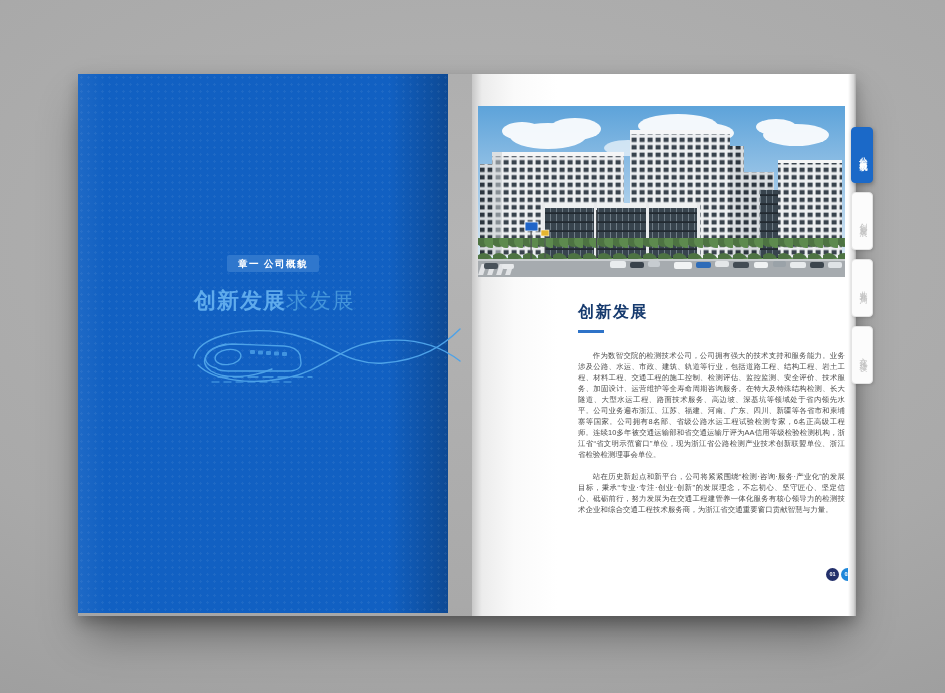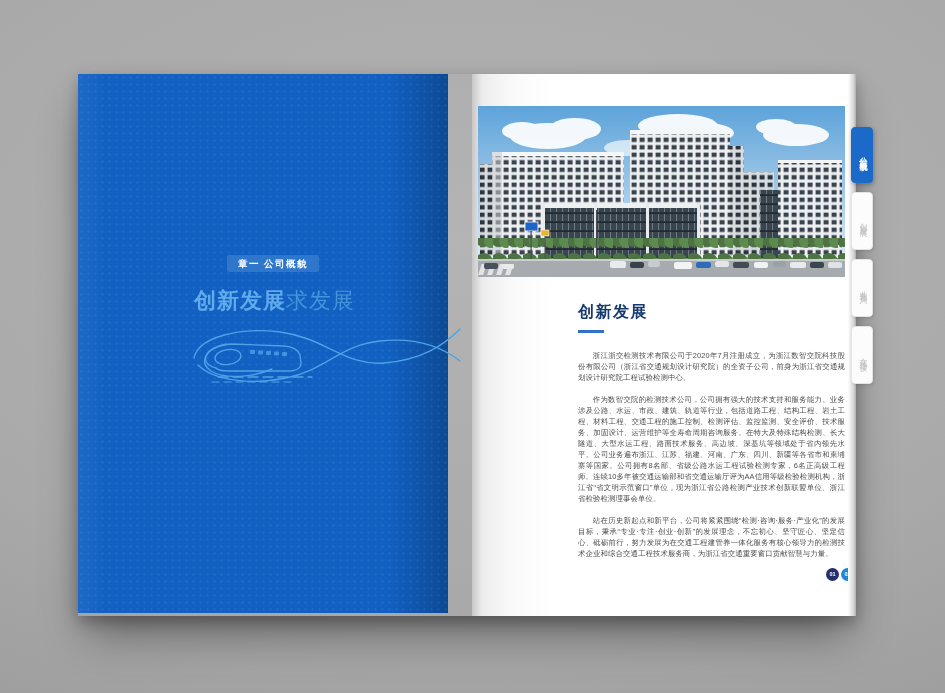--- a/index.html
+++ b/index.html
@@ -198,21 +198,20 @@
           <rect x="295" y="155" width="13" height="6" rx="2" fill="#9aa2a8"></rect>
           <rect x="312" y="156" width="16" height="6" rx="2" fill="#e8ebed"></rect>
           <rect x="332" y="156" width="14" height="6" rx="2" fill="#3c454d"></rect>
           <rect x="350" y="156" width="14" height="6" rx="2" fill="#dfe3e6"></rect>
         </g>
       </svg>
 
       <div class="content">
         <h2 class="section-heading">创新发展</h2>
         <div class="heading-underline"></div>
-        <p>浙江浙交检测技术有限公司于2020年7月注册成立，为浙江数智交院科技股份有限公司（浙江省交通规划设计研究院）的全资子公司，前身为浙江省交通规划设计研究院工程试验检测中心。</p>
         <p>作为数智交院的检测技术公司，公司拥有强大的技术支持和服务能力。业务涉及公路、水运、市政、建筑、轨道等行业，包括道路工程、结构工程、岩土工程、材料工程、交通工程的施工控制、检测评估、监控监测、安全评价、技术服务、加固设计、运营维护等全寿命周期咨询服务。在特大及特殊结构检测、长大隧道、大型水运工程、路面技术服务、高边坡、深基坑等领域处于省内领先水平。公司业务遍布浙江、江苏、福建、河南、广东、四川、新疆等各省市和柬埔寨等国家。公司拥有8名部、省级公路水运工程试验检测专家，6名正高级工程师。连续10多年被交通运输部和省交通运输厅评为AA信用等级检验检测机构，浙江省“省文明示范窗口”单位，现为浙江省公路检测产业技术创新联盟单位、浙江省检验检测理事会单位。</p>
         <p>站在历史新起点和新平台，公司将紧紧围绕“检测·咨询·服务·产业化”的发展目标，秉承“专业·专注·创业·创新”的发展理念，不忘初心、坚守匠心、坚定信心、砥砺前行，努力发展为在交通工程建管养一体化服务有核心领导力的检测技术企业和综合交通工程技术服务商，为浙江省交通重要窗口贡献智慧与力量。</p>
       </div>
 
       <div class="page-badges">
         <span class="badge b1">01</span>
         <span class="badge b2">02</span>
       </div>
 
       <div class="page-edge"></div>

